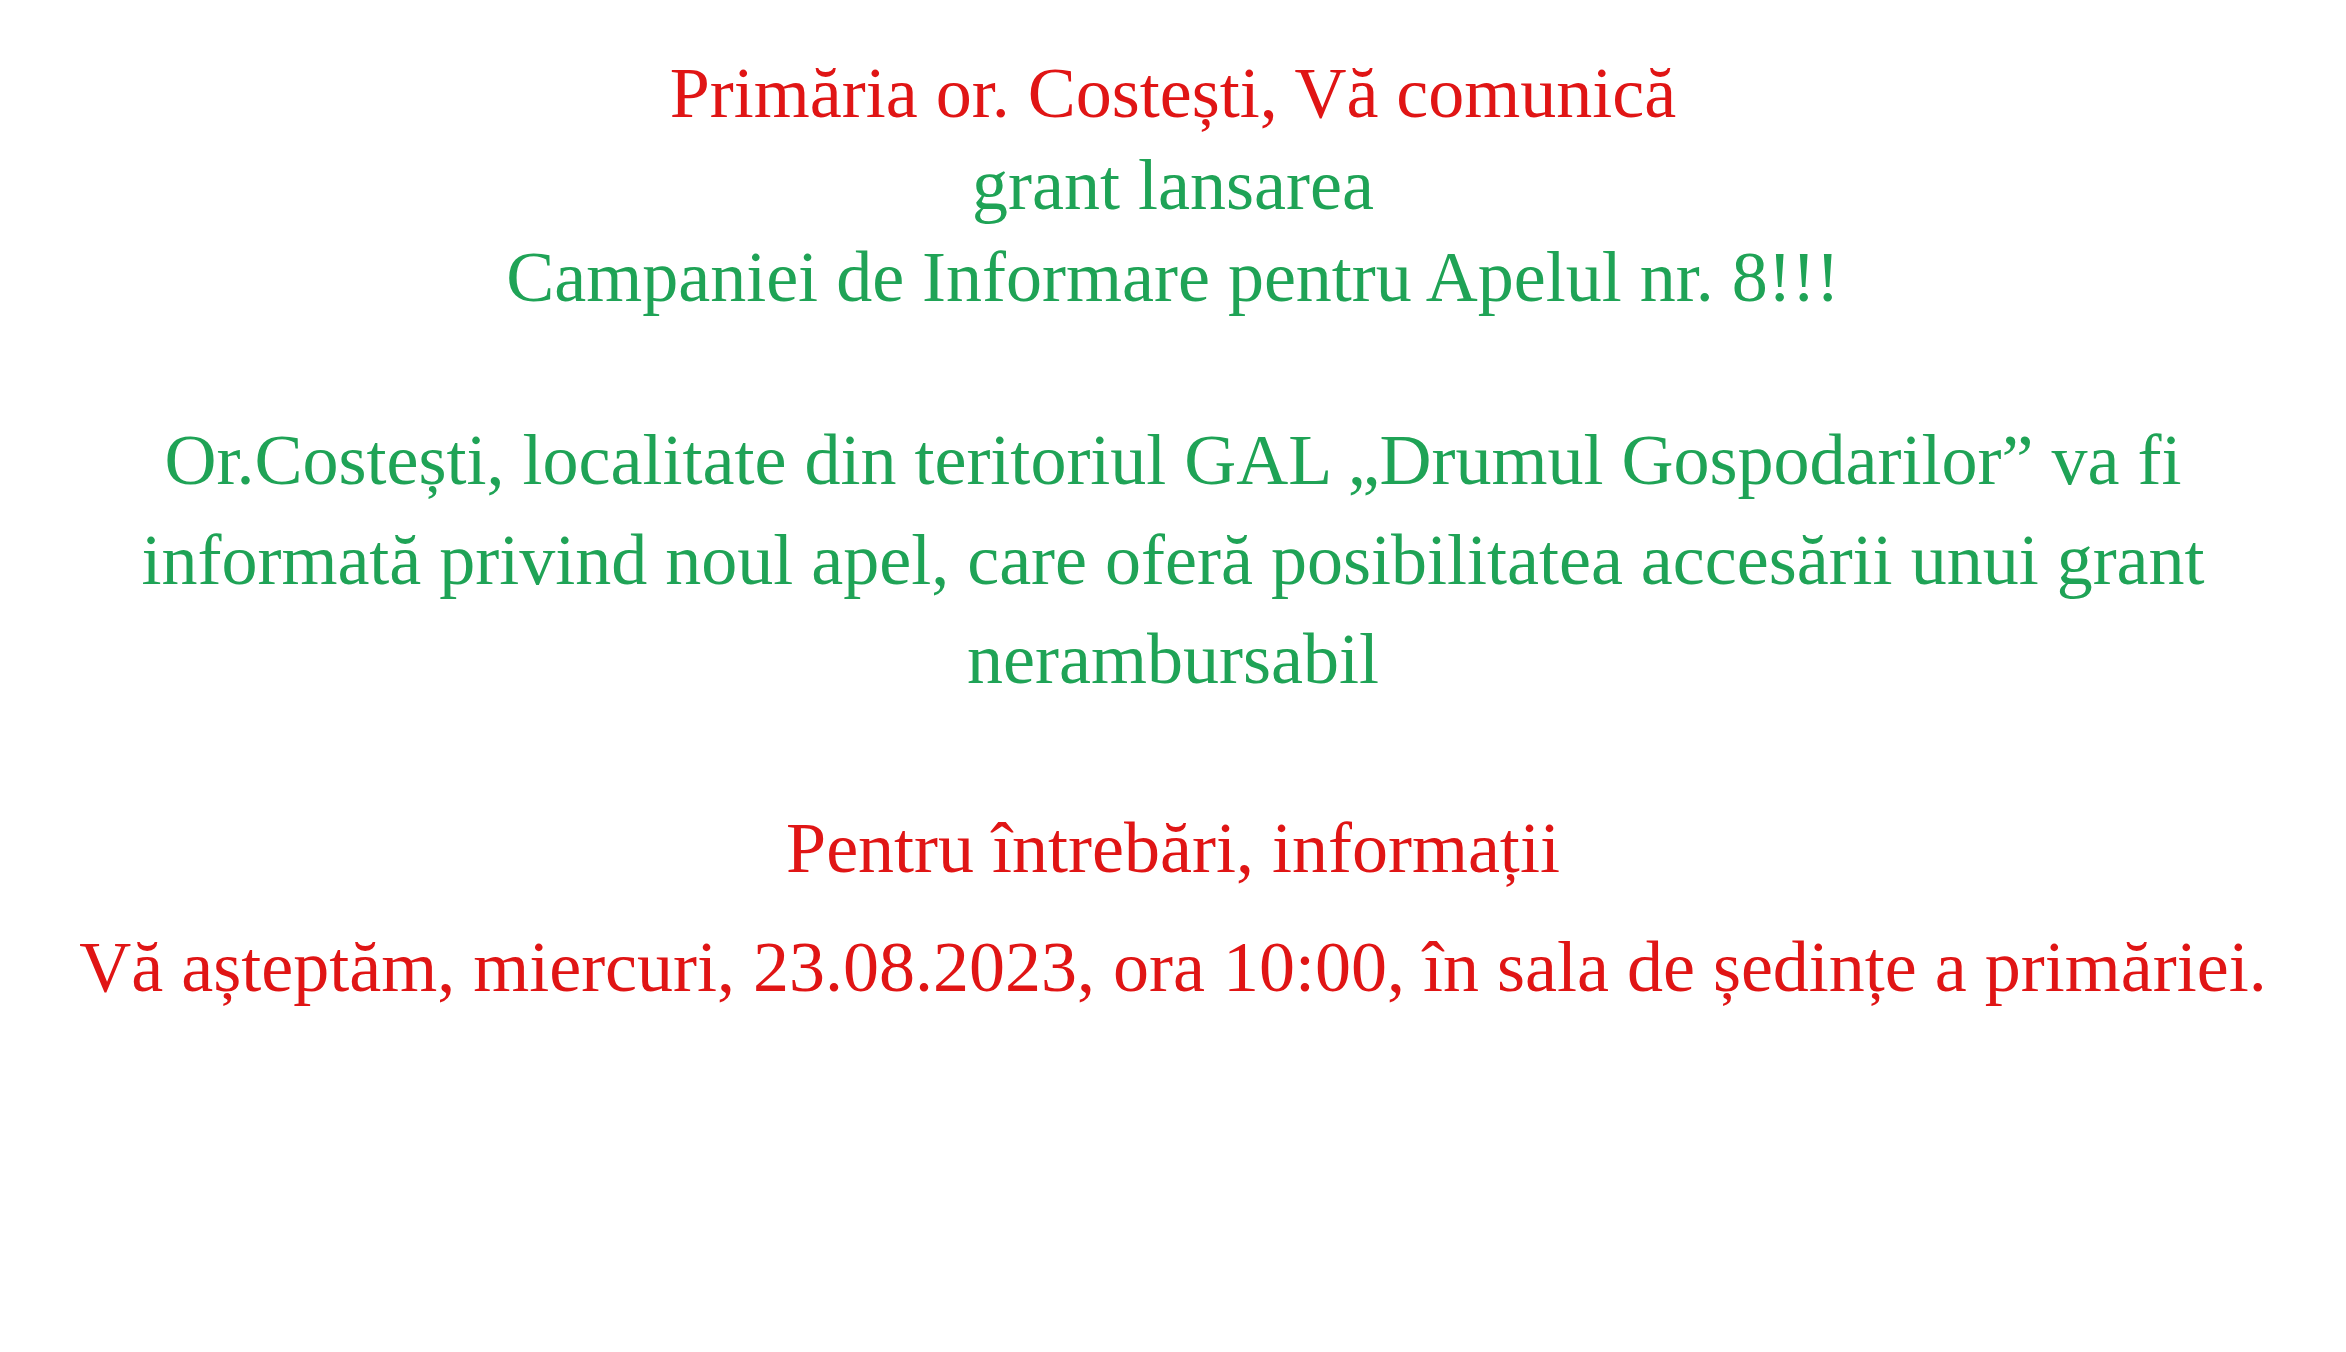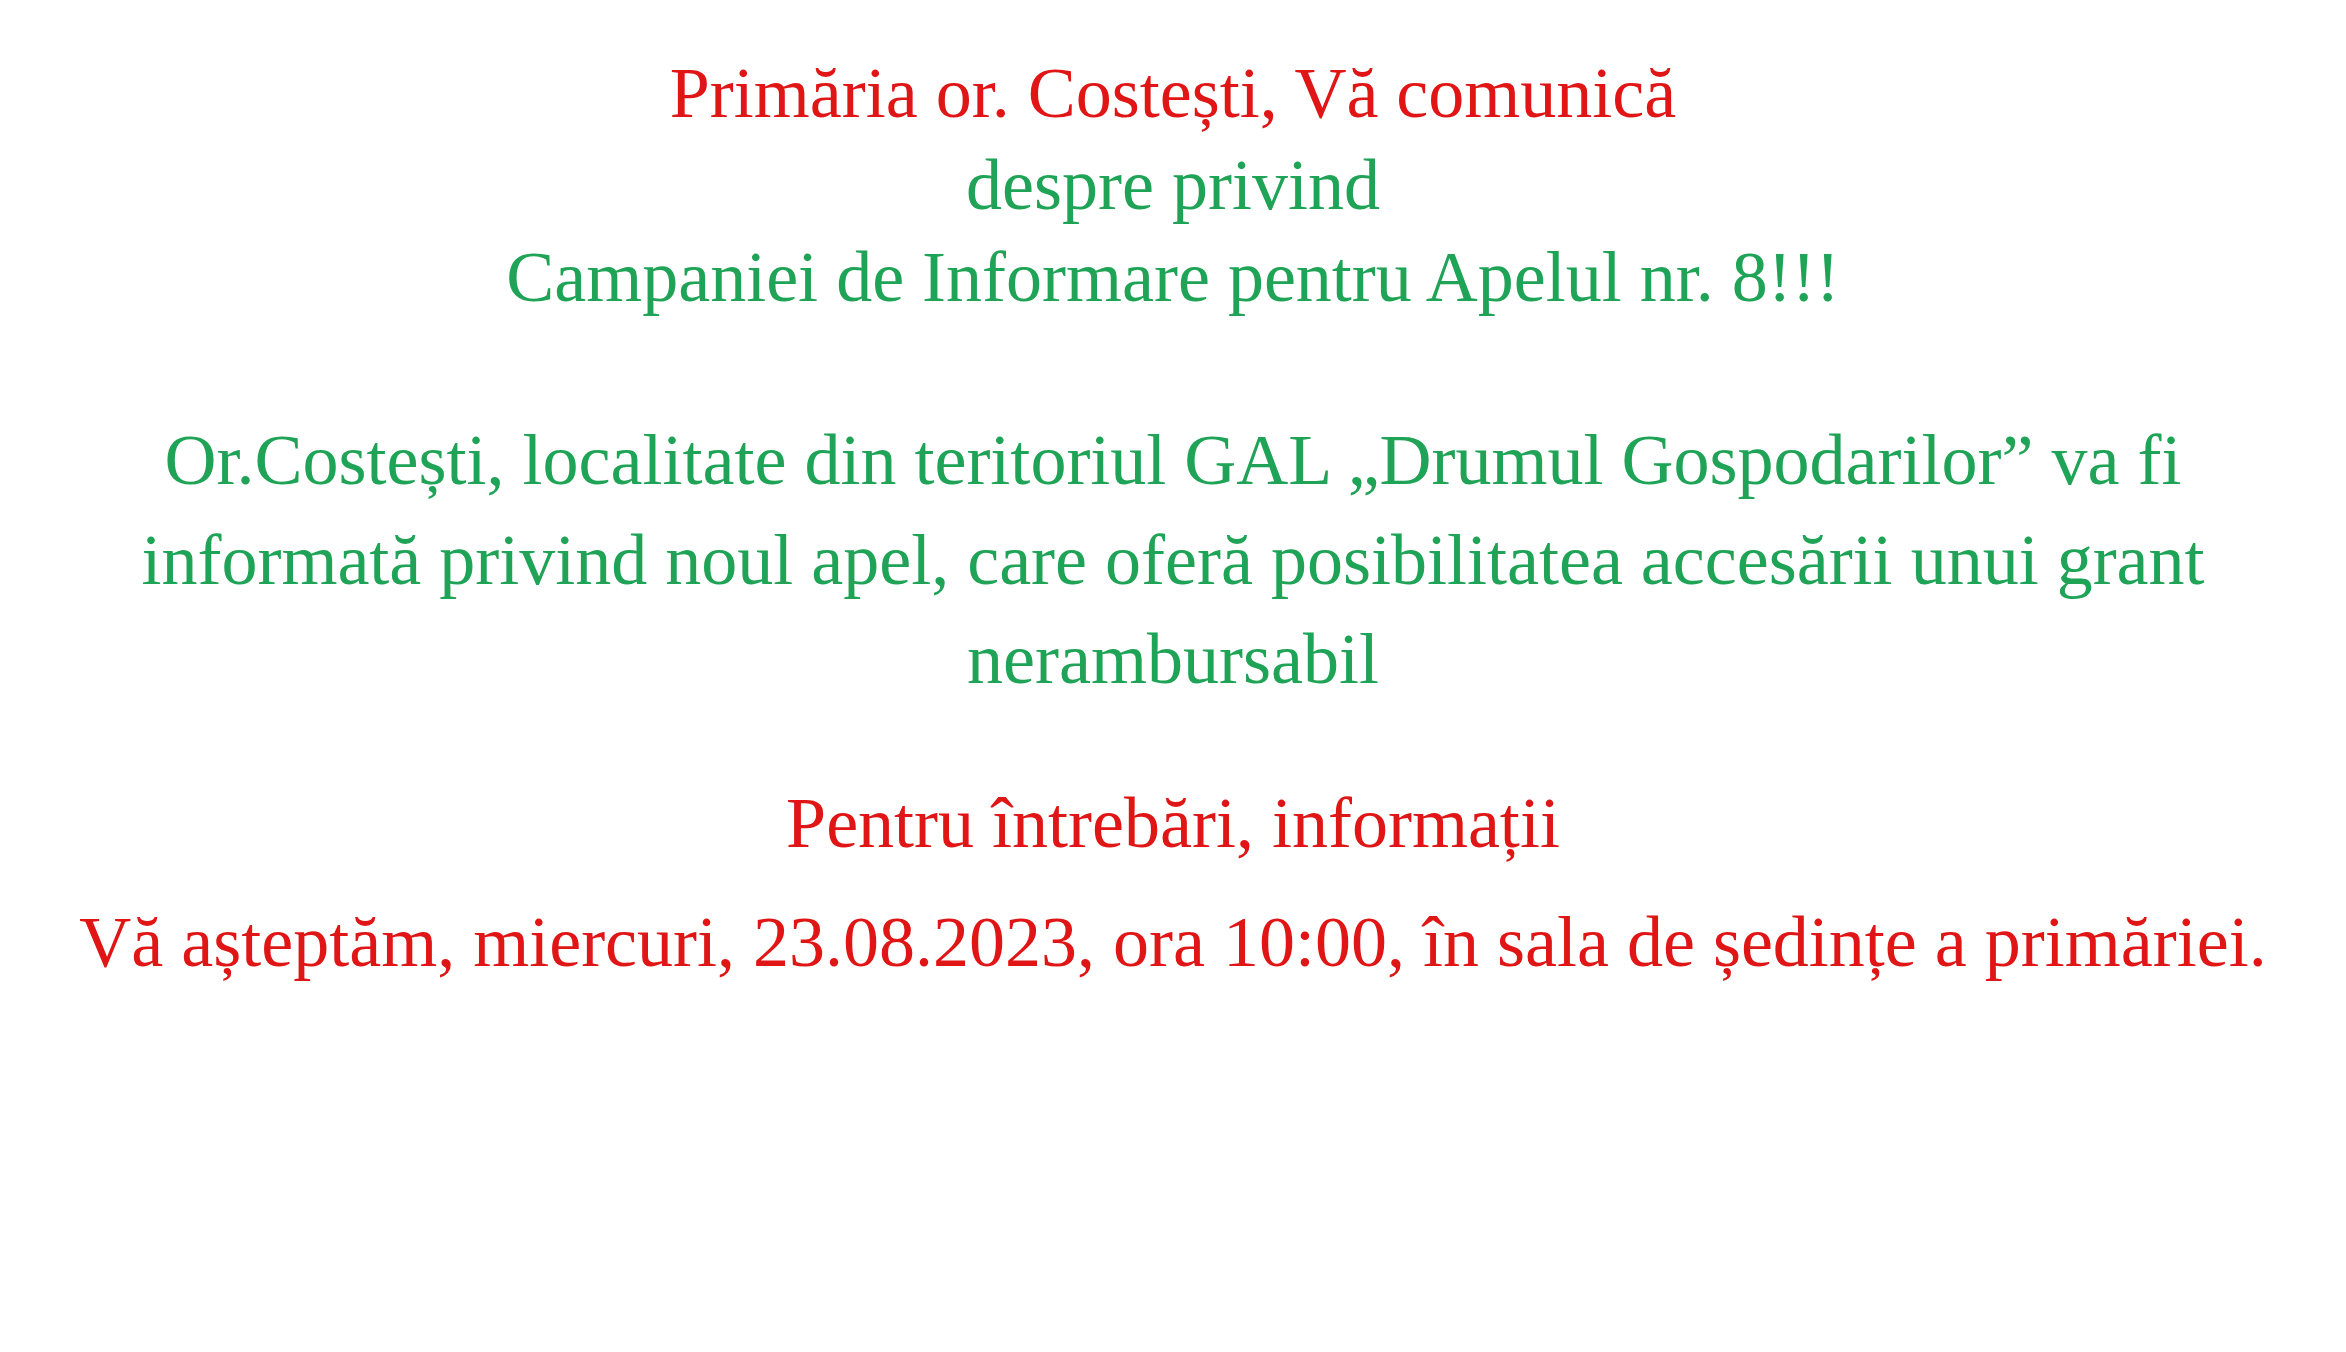--- a/index.html
+++ b/index.html
@@ -28,31 +28,31 @@
     line-height: 1.38;
   }
   .gap-after-title {
     margin-top: 88px;
     text-align: center;
   }
   .gap-small {
     margin-top: 18px;
   }
   .gap-large {
-    margin-top: 67px;
+    margin-top: 92px;
   }
   .gap-medium {
     margin-top: 24px;
   }
 </style>
 </head>
 <body>
 
 <div class="doc">
   <div class="line" style="color: rgb(224, 21, 21);">Primăria or. Costești, Vă comunică</div>
-  <div class="line" style="color: rgb(31, 163, 86);">despre privind</div>
+  <div class="line" style="color: rgb(31, 163, 86);">grant lansarea</div>
   <div class="line" style="color: rgb(31, 163, 86);">Campaniei de Informare pentru Apelul nr. 8!!!</div>
 
   <div class="para gap-after-title" style="color: rgb(31, 163, 86);">Or.Costești, localitate din teritoriul GAL „Drumul Gospodarilor” va fi informată privind noul apel, care oferă posibilitatea accesării unui grant nerambursabil</div>
 
   <div class="line gap-large" style="color: rgb(224, 21, 21);">Pentru întrebări, informații</div>
   <div class="para gap-medium" style="color: rgb(224, 21, 21);">Vă așteptăm, miercuri, 23.08.2023, ora 10:00, în sala de ședințe a primăriei.</div>
 </div>
 
 </body></html>

